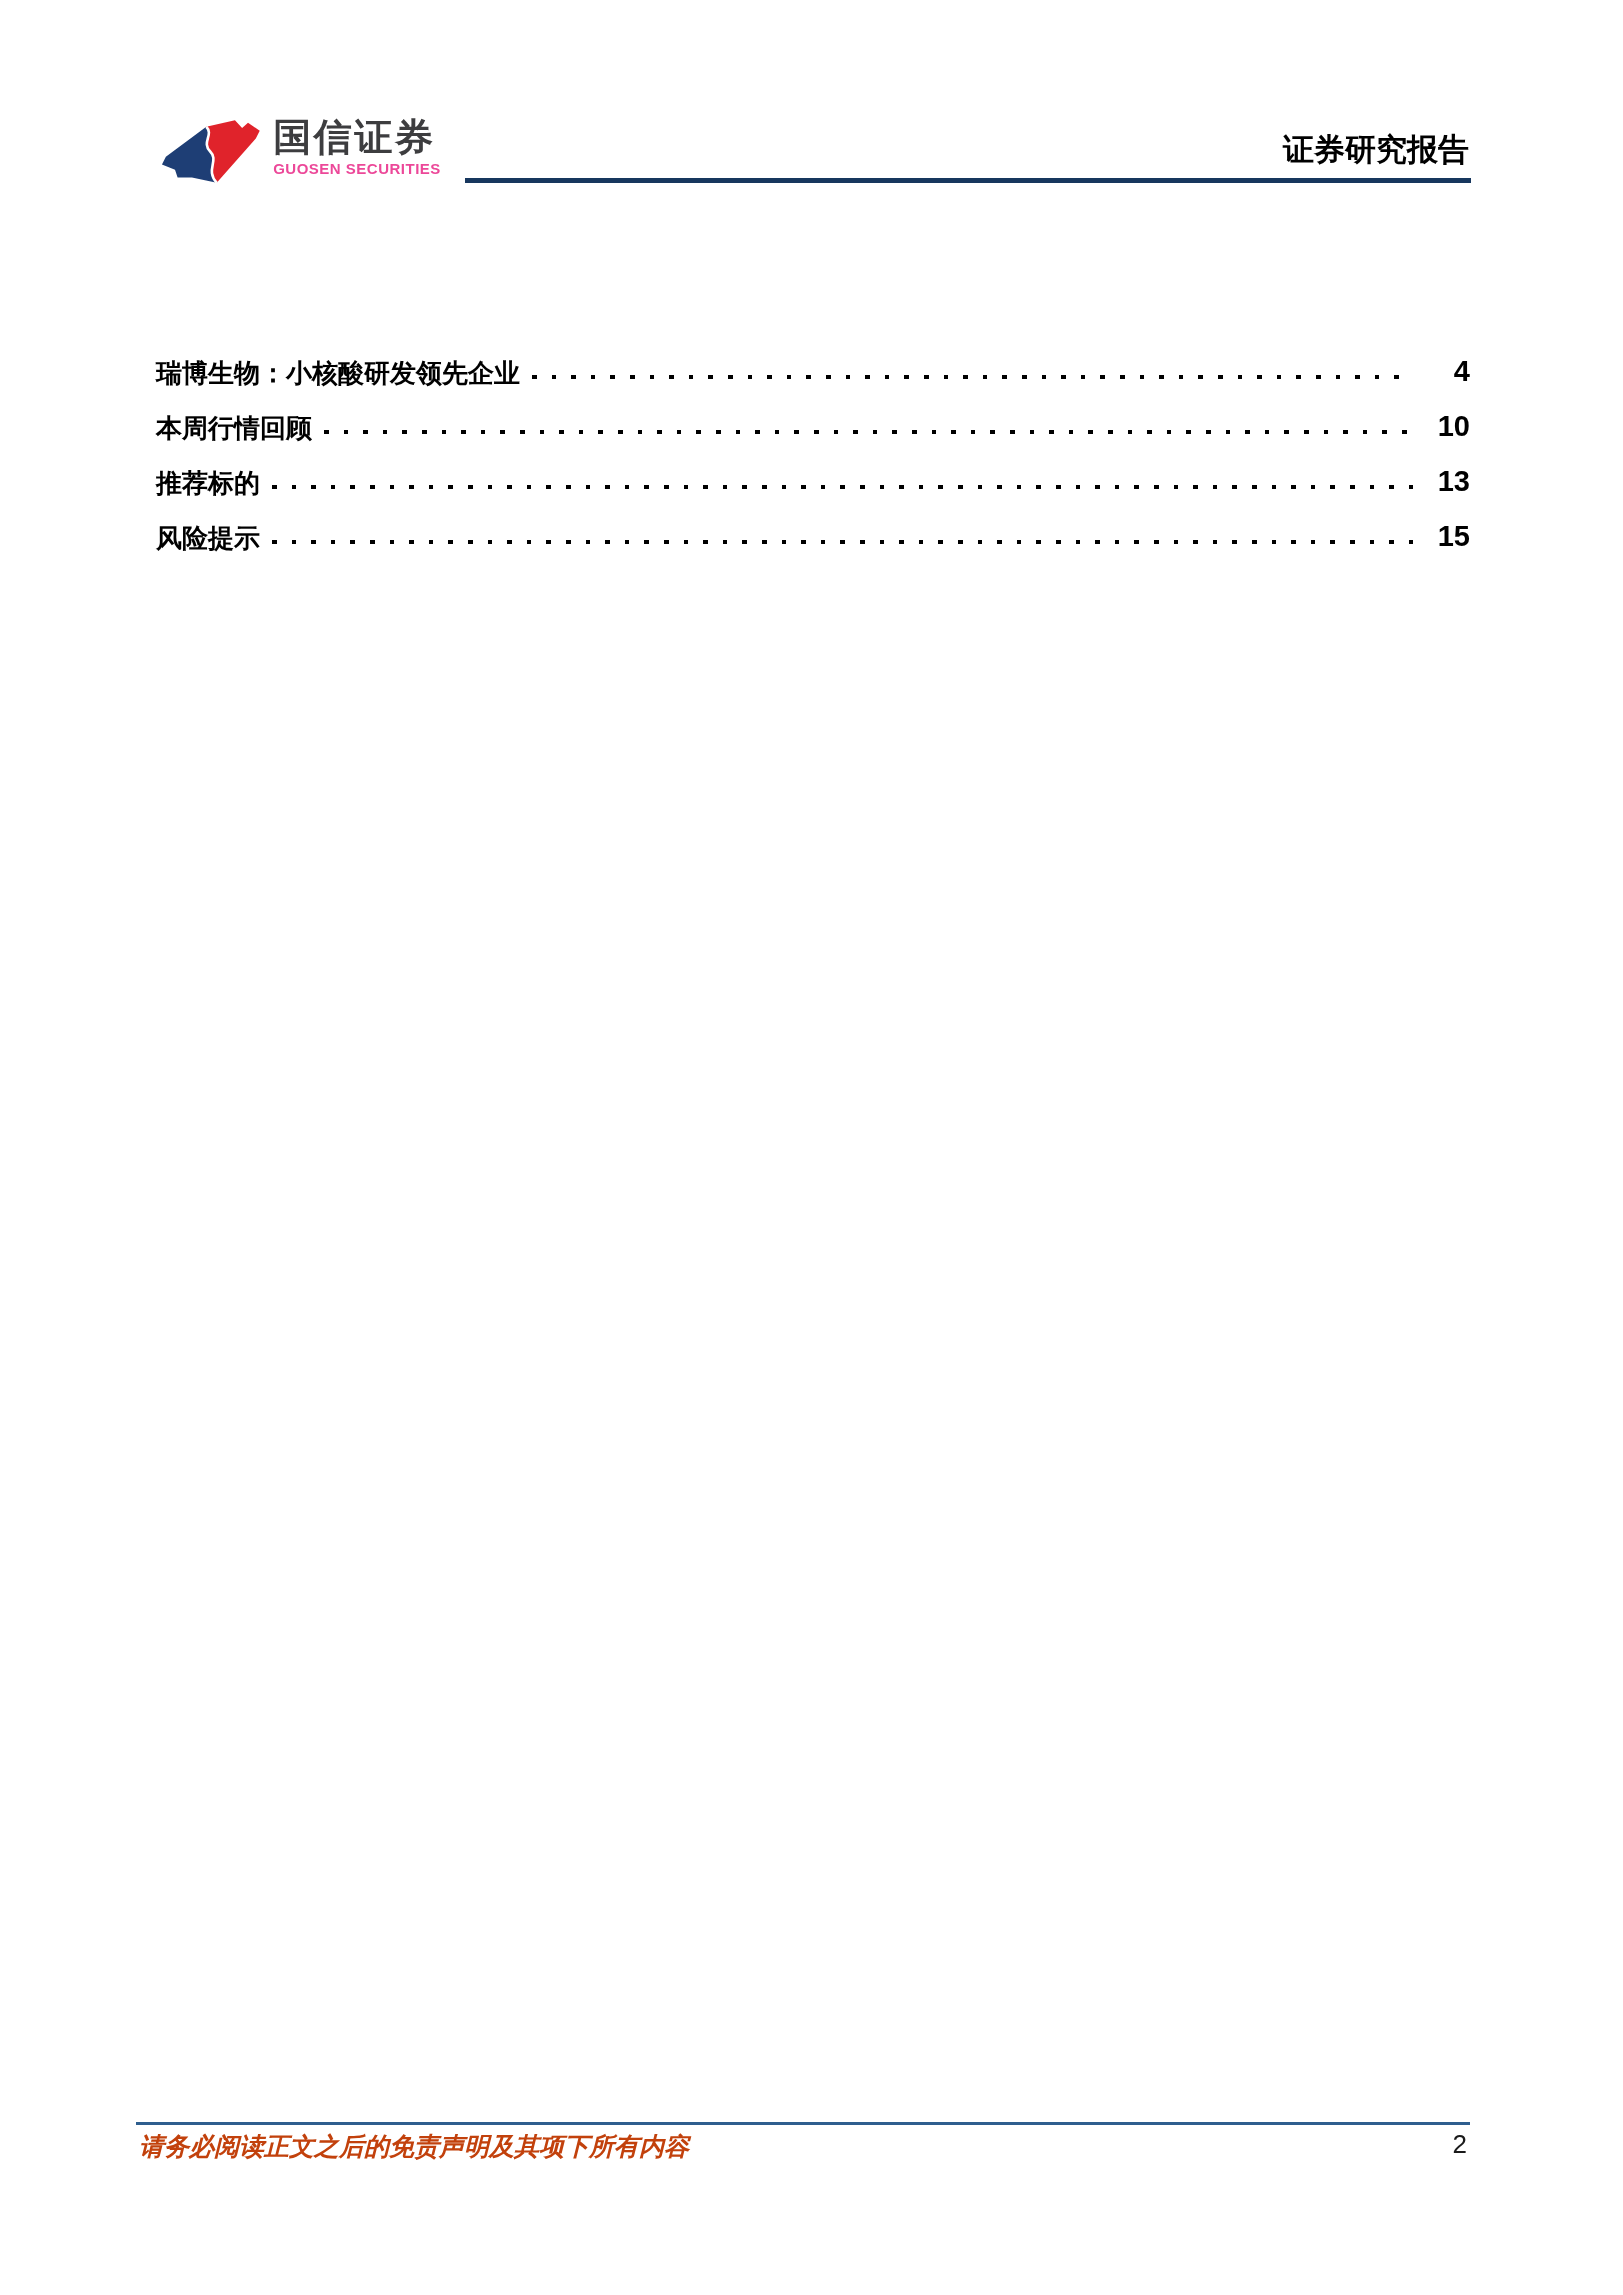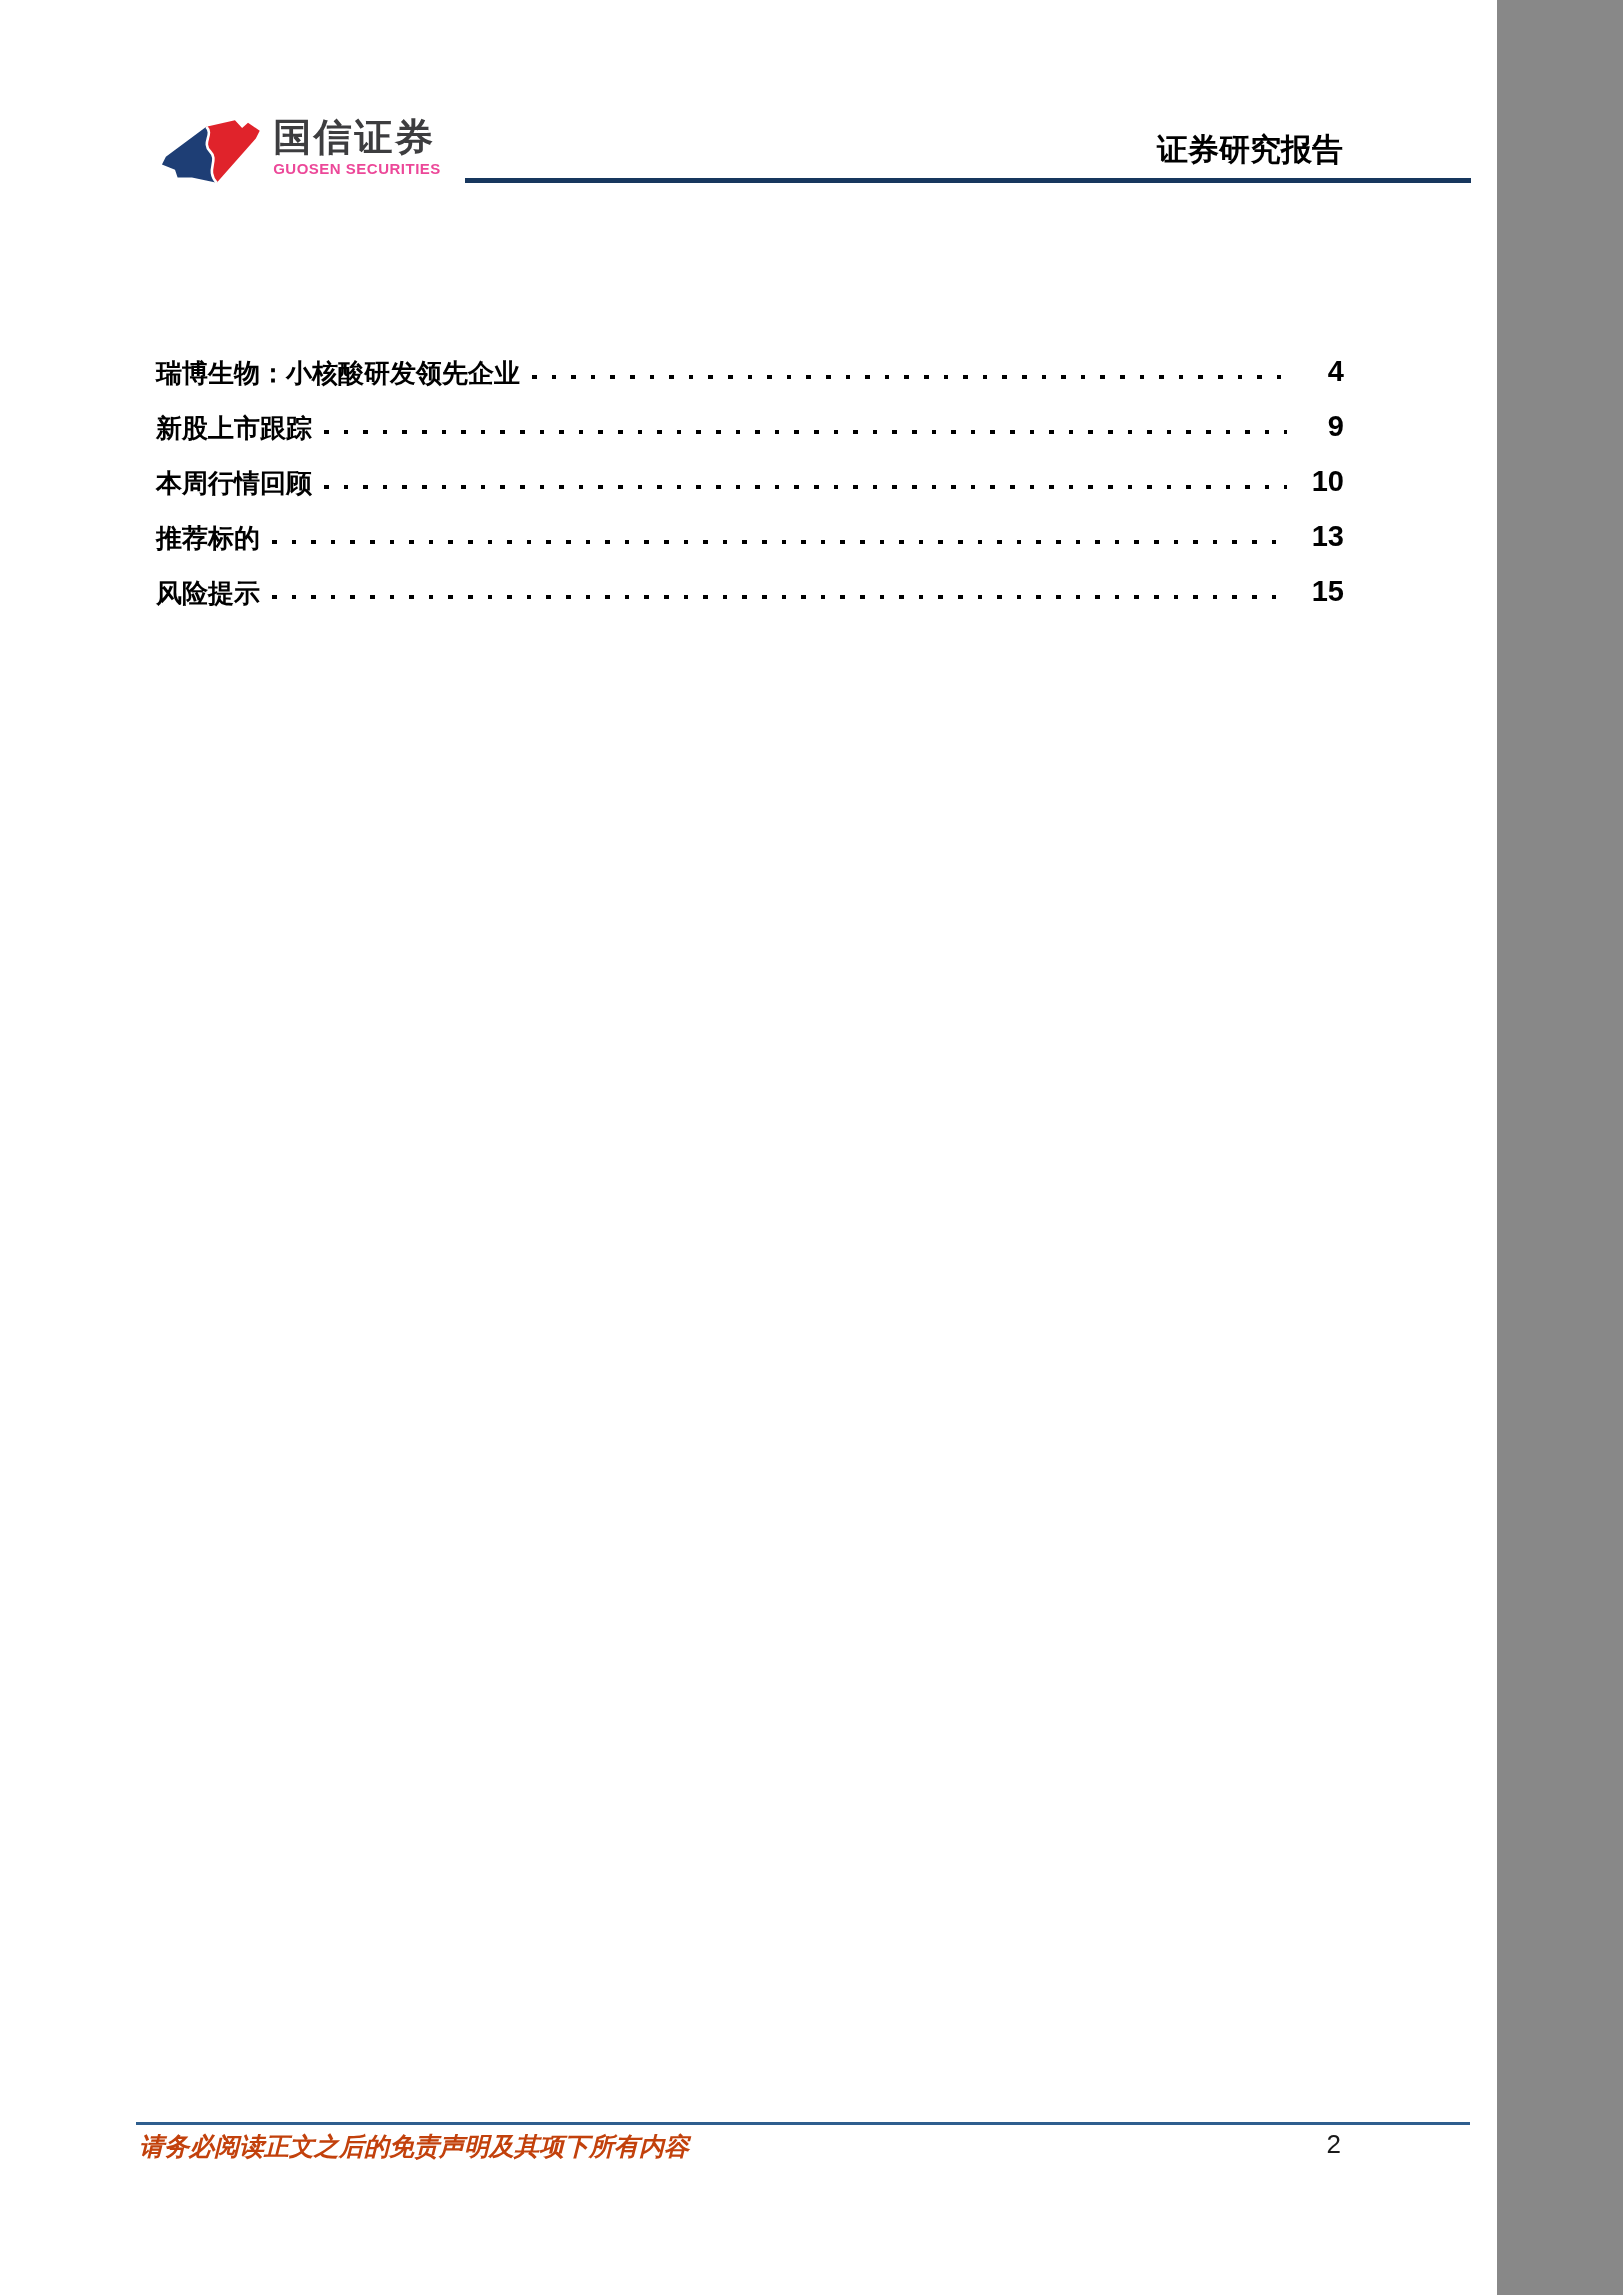--- a/index.html
+++ b/index.html
@@ -1,18 +1,18 @@
 <!DOCTYPE html>
 <html style="font-size:10.5px"><head>
 <meta charset="utf-8">
 <style>
   html,body{margin:0;padding:0;background:#888;}
   .page{
     position:relative;
-    width:1497px;height:2295px;
+    width:1623px;height:2295px;
     background:#ffffff;
     font-family:"Liberation Sans","DejaVu Sans",sans-serif;
     overflow:hidden;
   }
 
   
   .logo{position:absolute;left:159px;top:115px;display:flex;align-items:flex-start;}
   .logo-mark{width:105px;height:73px;display:block;}
   .logo-text{margin-left:9.2px;margin-top:2.6px;}
   .logo-cn{font-size:38px;font-weight:bold;color:#3d3d3f;letter-spacing:2.6px;line-height:1.0;}
@@ -66,25 +66,20 @@
   <div class="header-rule"></div>
 
 
   <div class="toc-list">
     <div class="toc-row">
       <span class="toc-label">瑞博生物：小核酸研发领先企业</span>
       <span class="toc-leader"></span>
       <span class="toc-page">4</span>
     </div>
     <div class="toc-row">
-      <span class="toc-label">新股上市跟踪</span>
-      <span class="toc-leader"></span>
-      <span class="toc-page">9</span>
-    </div>
-    <div class="toc-row">
       <span class="toc-label">本周行情回顾</span>
       <span class="toc-leader"></span>
       <span class="toc-page">10</span>
     </div>
     <div class="toc-row">
       <span class="toc-label">推荐标的</span>
       <span class="toc-leader"></span>
       <span class="toc-page">13</span>
     </div>
     <div class="toc-row">

